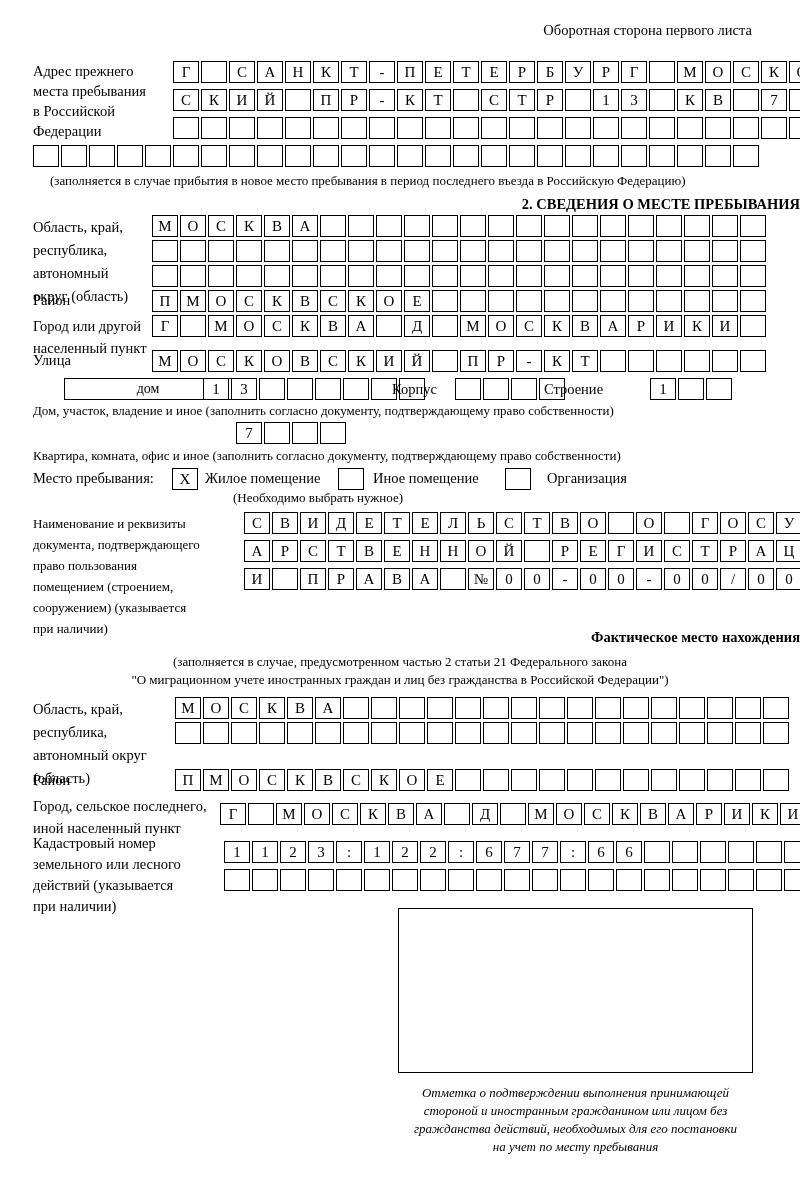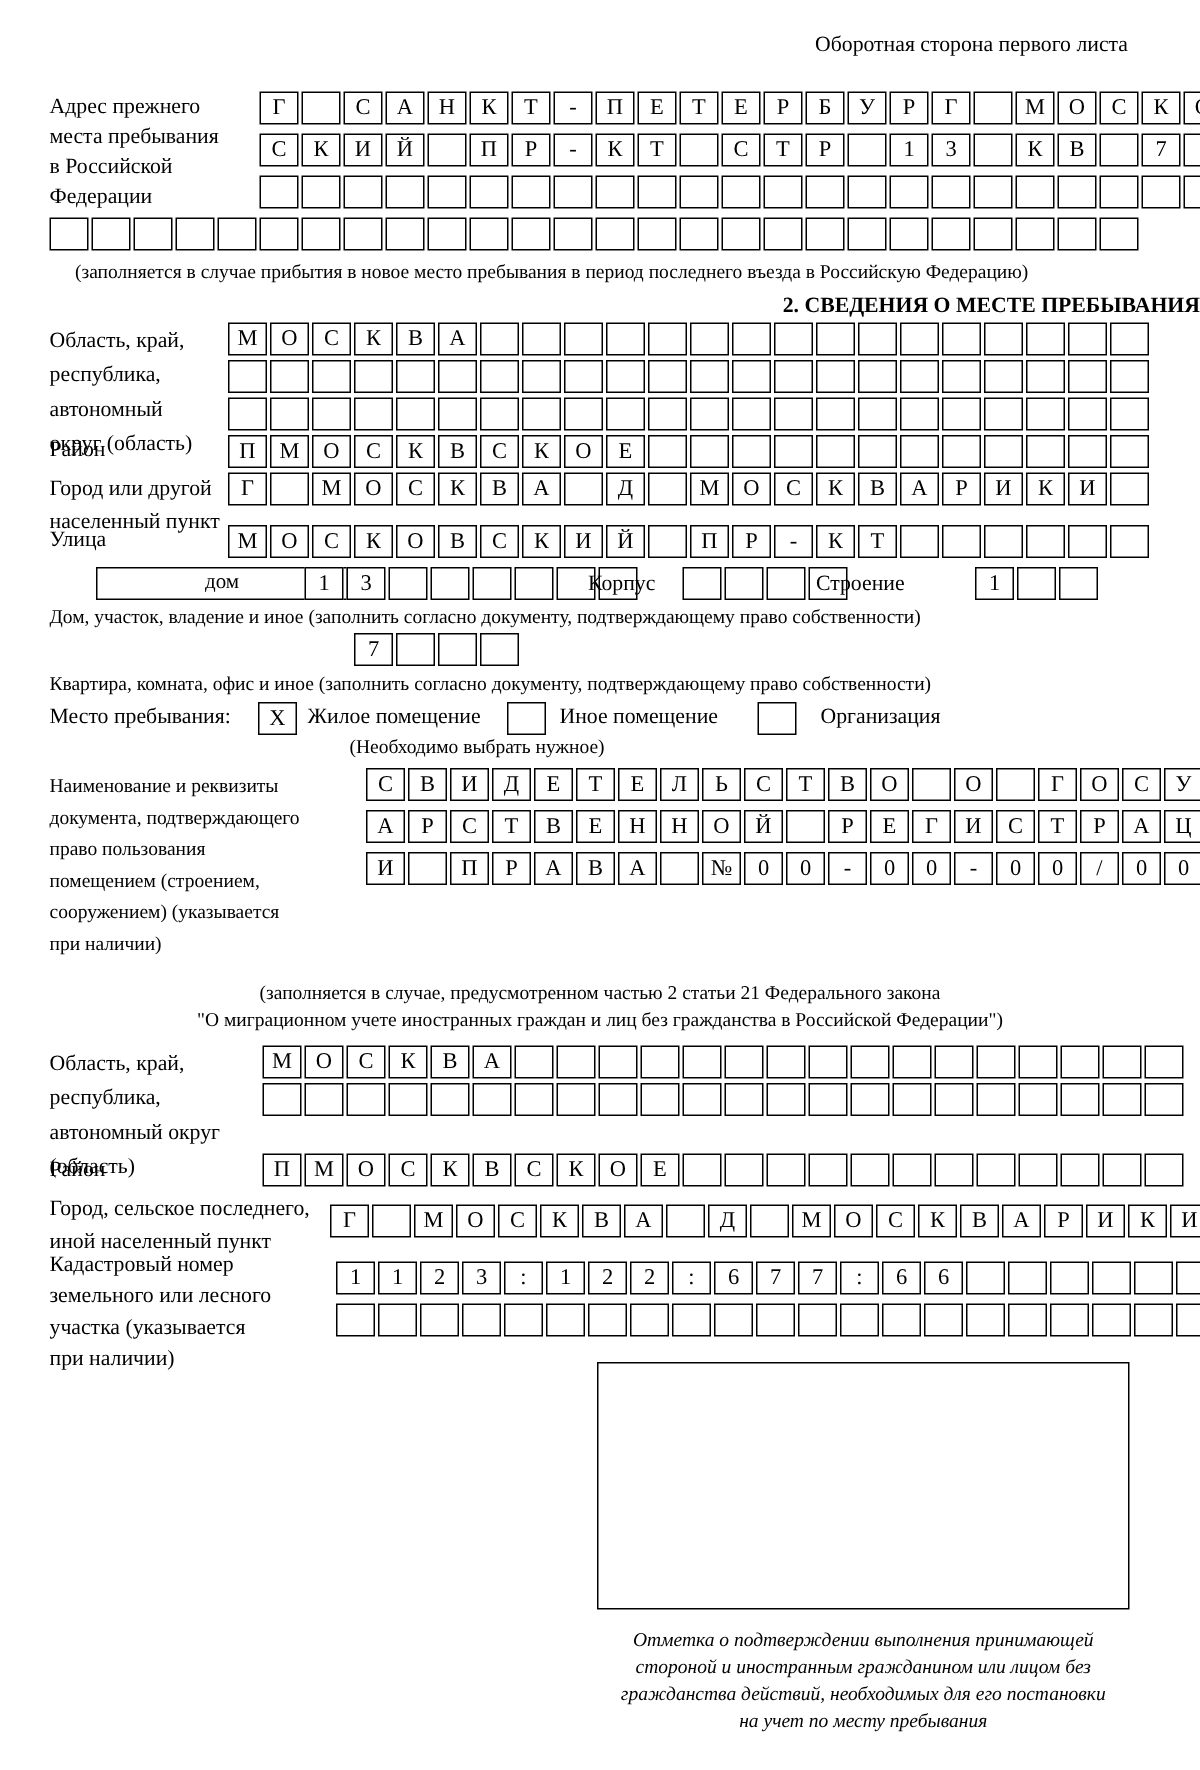--- a/index.html
+++ b/index.html
@@ -497,20 +497,21 @@
       <div class="cell">0</div>
       <div class="cell">0</div>
       <div class="cell">-</div>
       <div class="cell">0</div>
       <div class="cell">0</div>
       <div class="cell">/</div>
       <div class="cell">0</div>
       <div class="cell">0</div>
     </div>
 
+  <div class="sect-title" style="top:629px;">Фактическое место нахождения</div>
   <div class="abs lbl-sm center" style="left:0; top:653px; width:800px;">(заполняется в случае, предусмотренном частью 2 статьи 21 Федерального закона</div>
   <div class="abs lbl-sm center" style="left:0; top:671px; width:800px;">"О миграционном учете иностранных граждан и лиц без гражданства в Российской Федерации")</div>
 
   <div class="abs lbl" style="left:33px; top:698px;">
     <div style="line-height:23px;">Область, край,</div>
     <div style="line-height:23px;">республика,</div>
     <div style="line-height:23px;">автономный округ</div>
     <div style="line-height:23px;">(область)</div>
   </div>
   <div class="boxrow" id="s3reg-0" style="left:175px; top:697px;">
@@ -612,21 +613,21 @@
       <div class="cell">А</div>
       <div class="cell">Р</div>
       <div class="cell">И</div>
       <div class="cell">К</div>
       <div class="cell">И</div>
     </div>
 
   <div class="abs lbl" style="left:33px; top:833px;">
     <div style="line-height:21px;">Кадастровый номер</div>
     <div style="line-height:21px;">земельного или лесного</div>
-    <div style="line-height:21px;">участка (указывается</div>
+    <div style="line-height:21px;">действий (указывается</div>
     <div style="line-height:21px;">при наличии)</div>
   </div>
   <div class="boxrow" id="s3cad-0" style="left:224px; top:841px;">
       <div class="cell">1</div>
       <div class="cell">1</div>
       <div class="cell">2</div>
       <div class="cell">3</div>
       <div class="cell">:</div>
       <div class="cell">1</div>
       <div class="cell">2</div>

